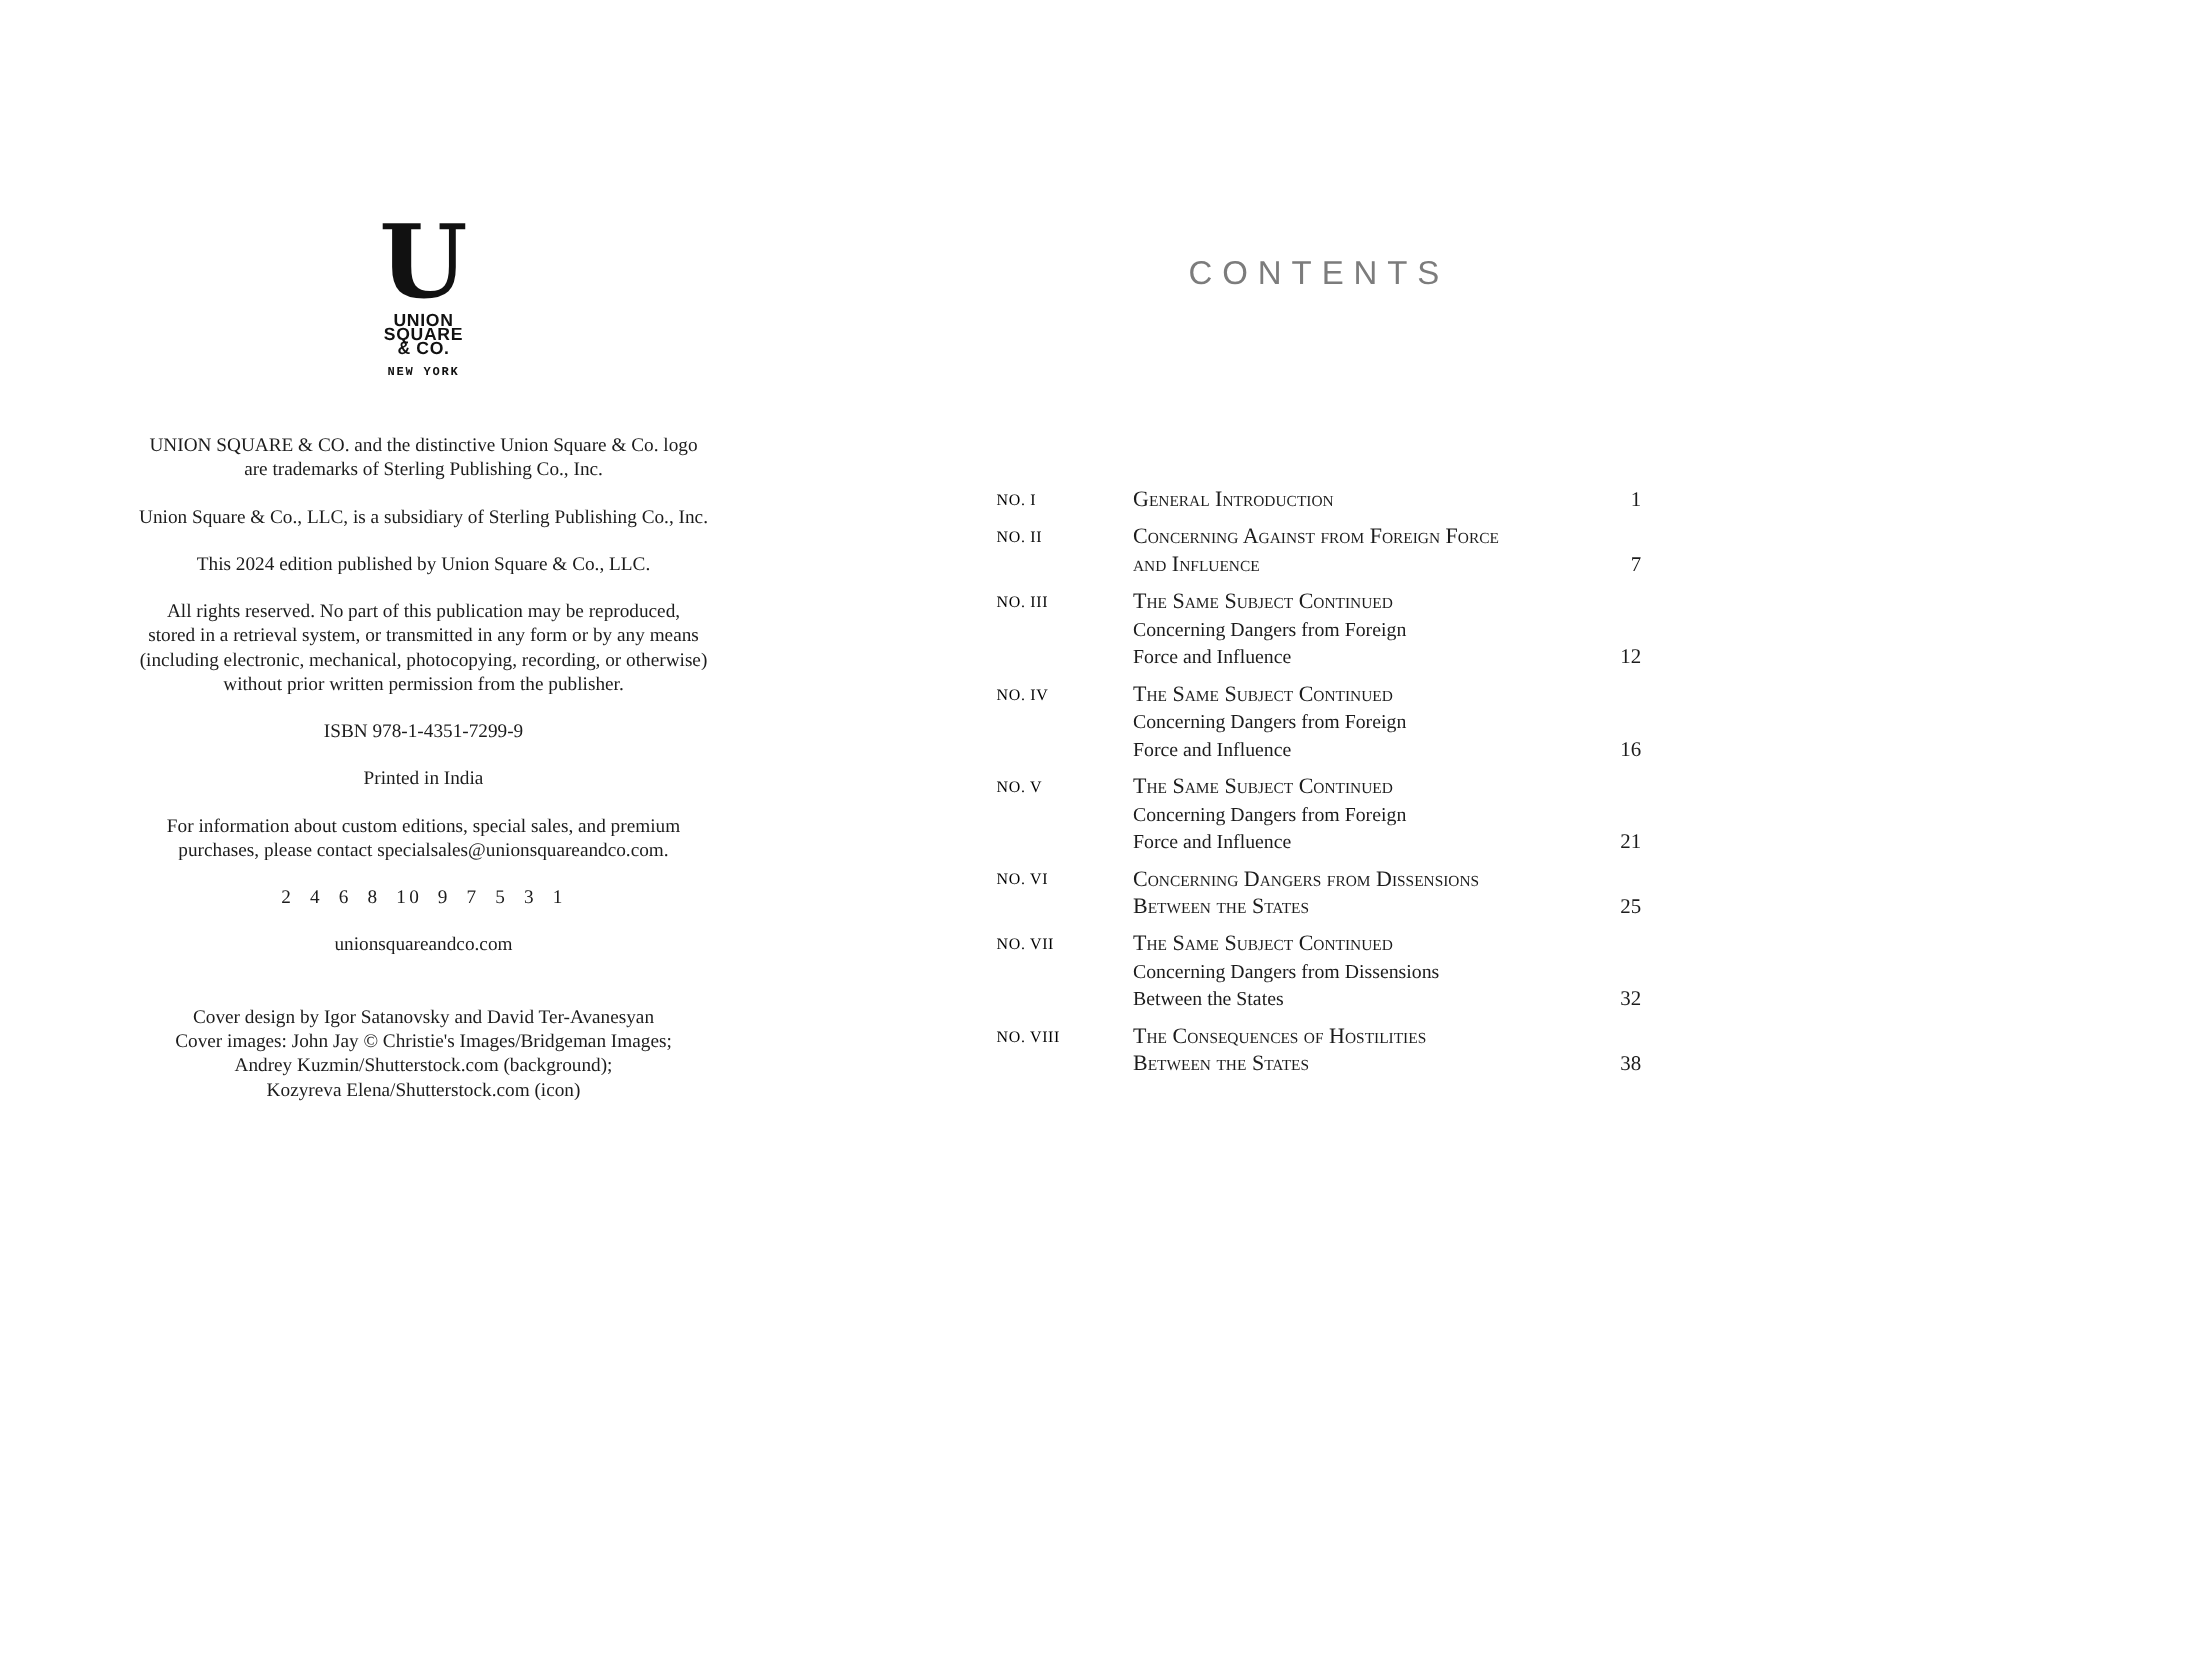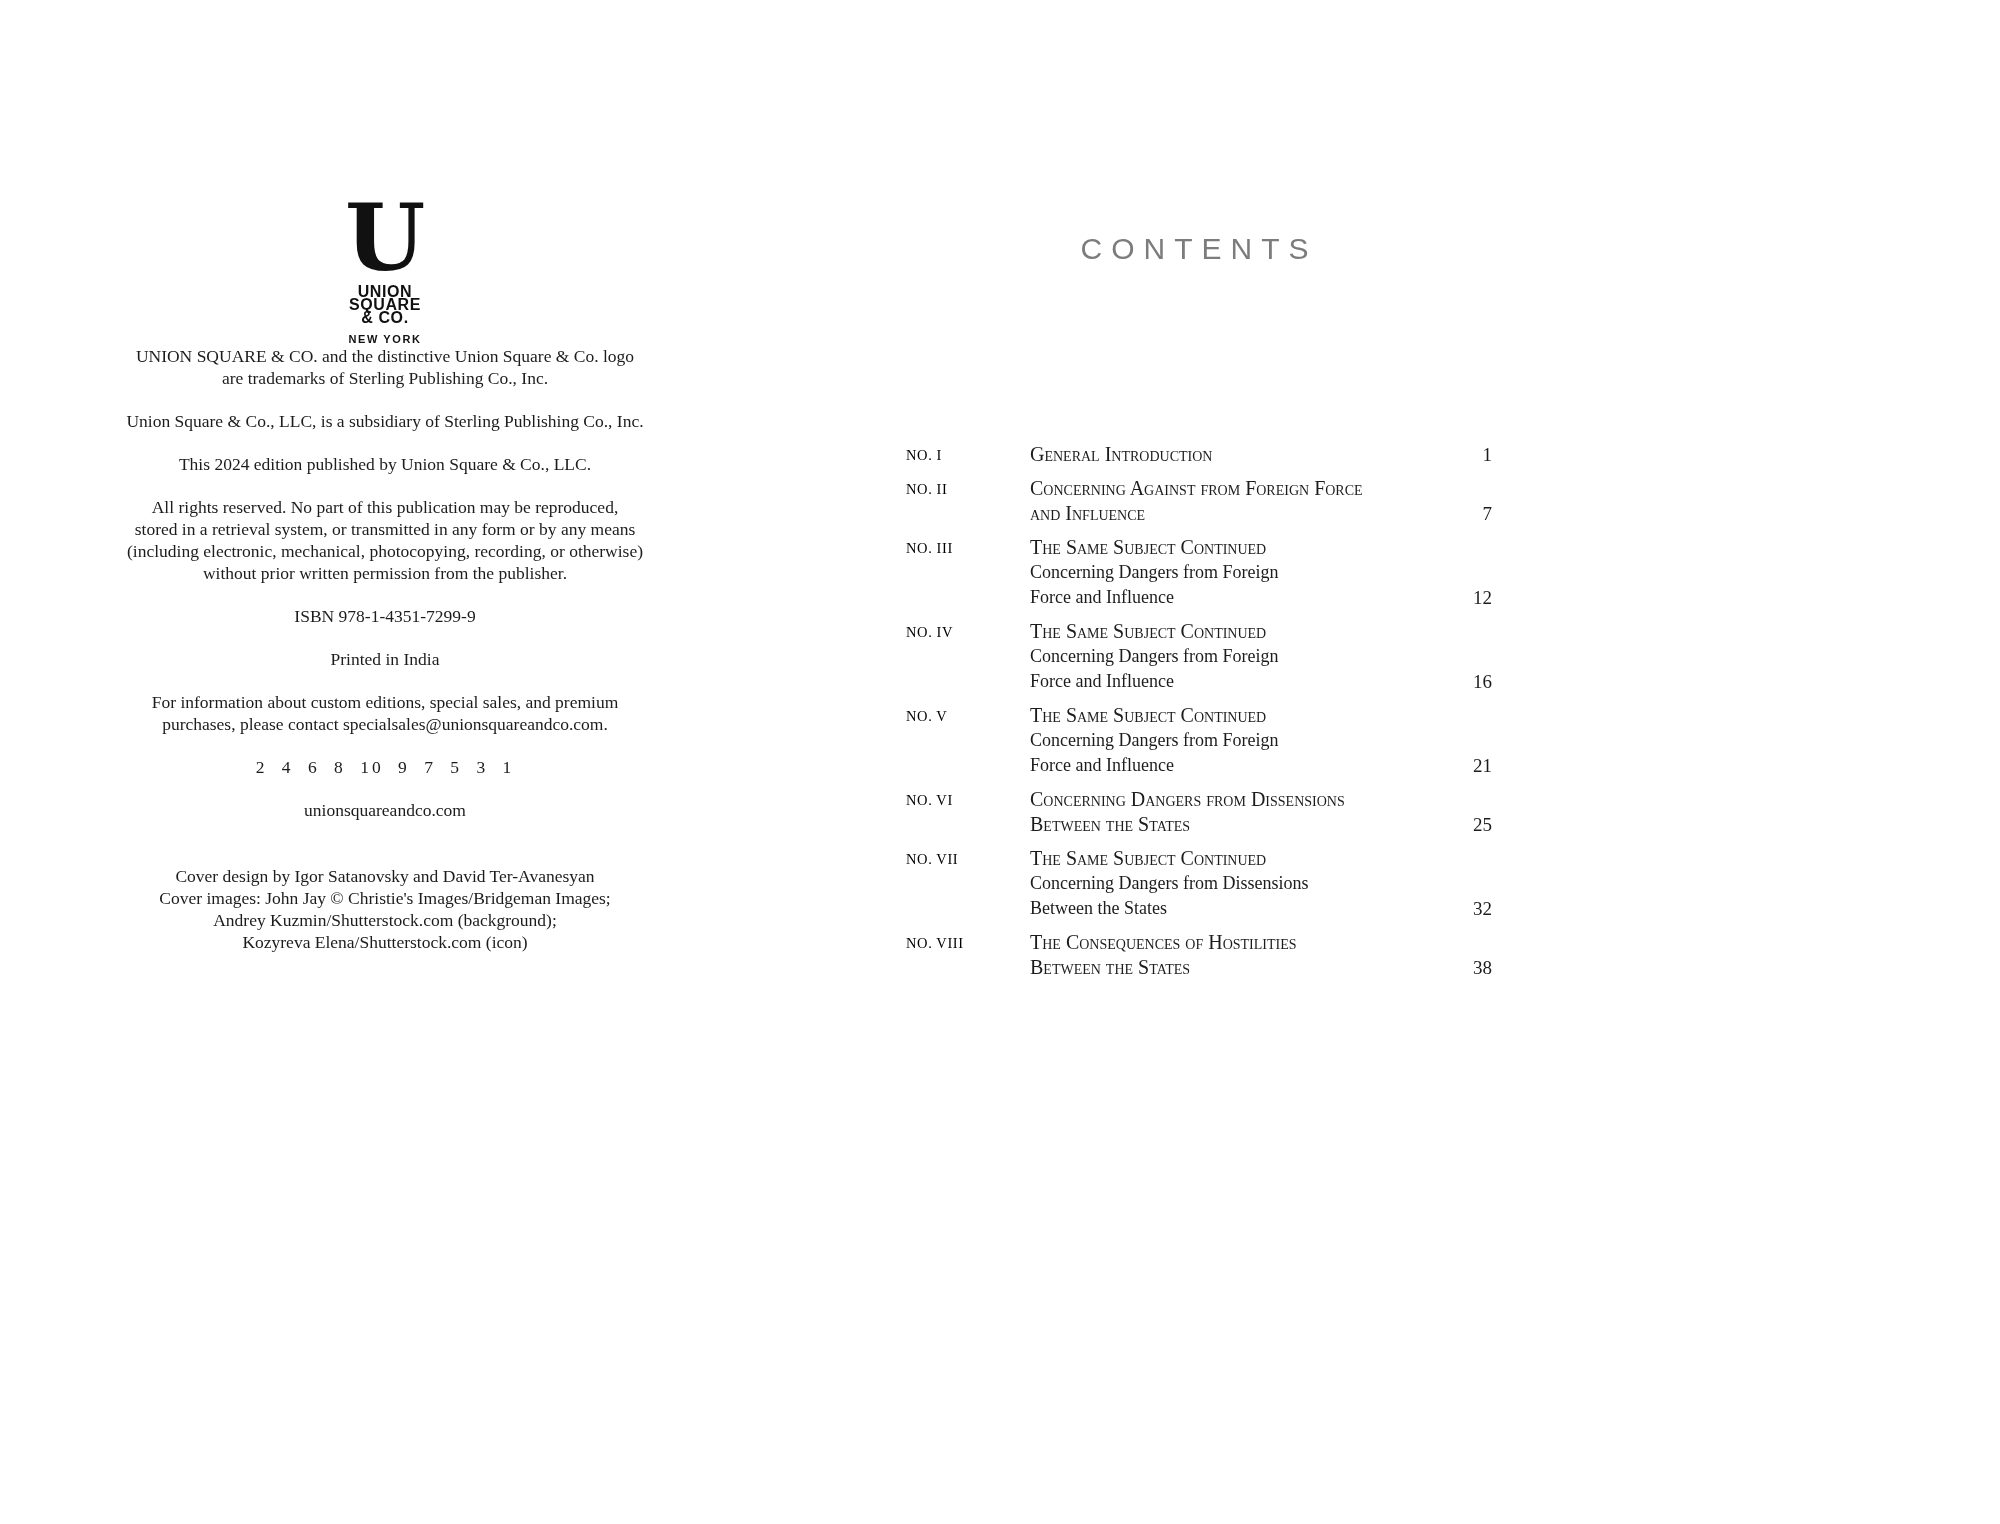--- a/index.html
+++ b/index.html
@@ -36,28 +36,29 @@
     font-family: "Liberation Sans", sans-serif;
     font-weight: 700;
     font-size: 16px;
     line-height: 13px;
     letter-spacing: 0.6px;
     color: #111;
     margin-top: 4px;
     white-space: pre-line;
   }
   .logo-city {
-    font-family: Liberation Sans, sans-serif;
+    font-family: Liberation Mono, monospace;
     font-weight: 700;
     font-size: 11px;
     letter-spacing: 1.6px;
     color: #111;
     margin-top: 9px;
   }
   .colophon {
+    margin-top: 48px;
     font-size: 17.5px;
     line-height: 22px;
   }
   .colophon p {
     margin: 0 0 21px 0;
     white-space: pre-line;
   }
   .colophon p.print-line {
     letter-spacing: 3px;
     word-spacing: 7px;

